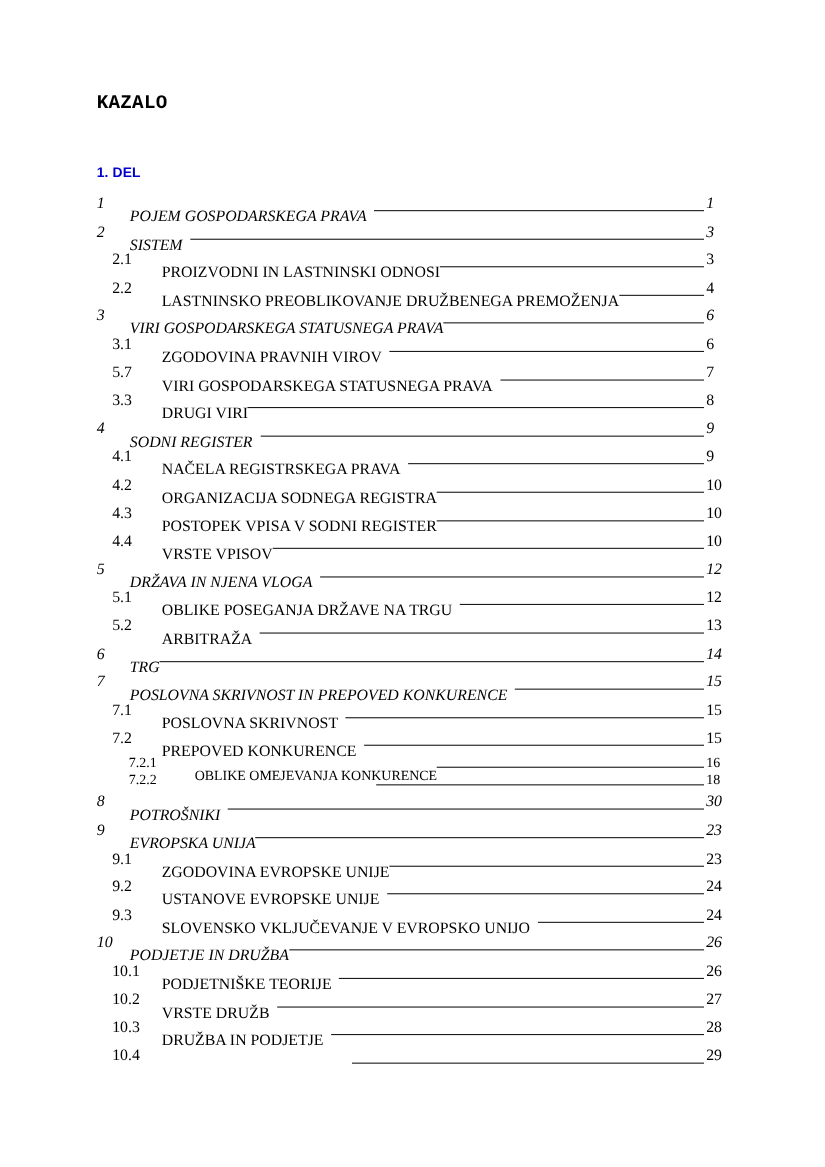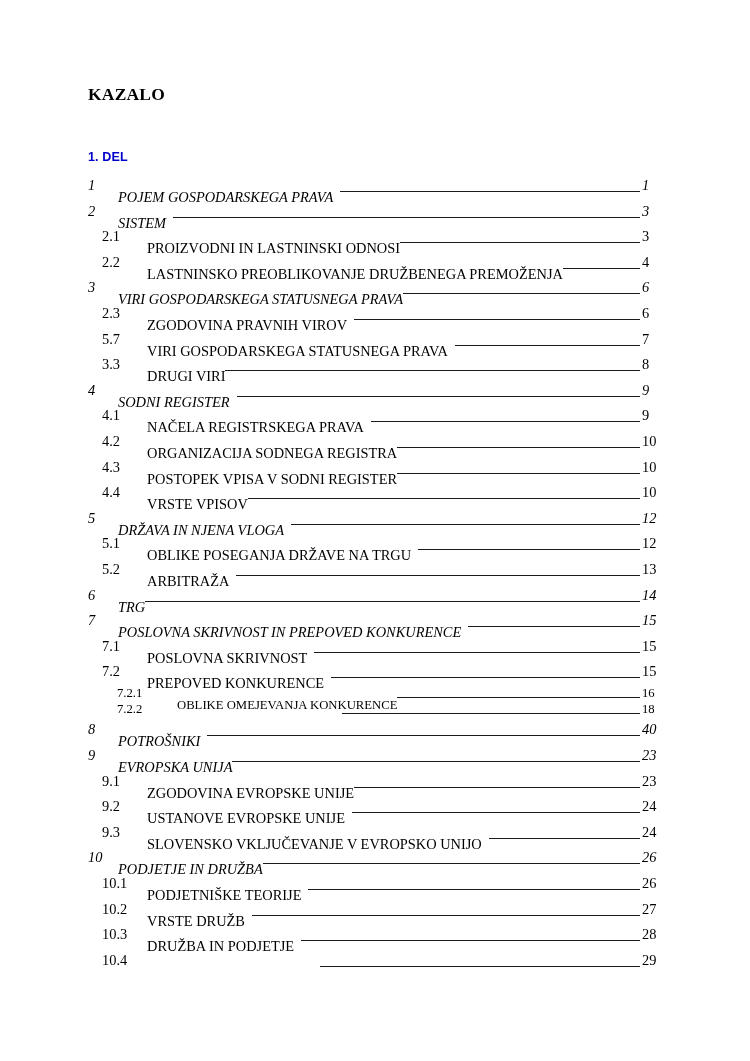--- a/index.html
+++ b/index.html
@@ -22,21 +22,21 @@
     width: 750px;
     height: 1061px;
     background: #ffffff;
   }
 
   
   .doc-title {
     position: absolute;
     left: 88px;
     top: 84px;
-    font-family: Liberation Serif, serif;
+    font-family: Liberation Mono, monospace;
     font-size: 17.5px;
     font-weight: bold;
     letter-spacing: 0.2px;
     color: #000000;
     white-space: nowrap;
   }
 
   .part-title {
     position: absolute;
     left: 88px;
@@ -154,21 +154,21 @@
         <span class="toc-leader" style="left: 562.891px; width: 77.1094px; top: 16px;"></span>
         <span class="toc-page">4</span>
       </div>
       <div class="toc-entry lvl1" style="top: 277.4px;">
         <span class="toc-num">3</span>
         <span class="toc-text">VIRI GOSPODARSKEGA STATUSNEGA PRAVA</span>
         <span class="toc-leader" style="left: 403.062px; width: 236.938px; top: 16px;"></span>
         <span class="toc-page">6</span>
       </div>
       <div class="toc-entry lvl2" style="top: 303px;">
-        <span class="toc-num">2.3</span>
+        <span class="toc-num">3.1</span>
         <span class="toc-text">ZGODOVINA PRAVNIH VIROV</span>
         <span class="toc-leader" style="left: 354.156px; width: 285.844px; top: 16px;"></span>
         <span class="toc-page">6</span>
       </div>
       <div class="toc-entry lvl2" style="top: 328.6px;">
         <span class="toc-num">5.7</span>
         <span class="toc-text">VIRI GOSPODARSKEGA STATUSNEGA PRAVA</span>
         <span class="toc-leader" style="left: 454.984px; width: 185.016px; top: 16px;"></span>
         <span class="toc-page">7</span>
       </div>
@@ -258,21 +258,21 @@
       </div>
       <div class="toc-entry lvl3" style="top: 699.4px;">
         <span class="toc-num">7.2.2</span>
         <span class="toc-leader" style="left: 342.297px; width: 297.703px; top: 14px;"></span>
         <span class="toc-page">18</span>
       </div>
       <div class="toc-entry lvl1" style="top: 719.4px;">
         <span class="toc-num">8</span>
         <span class="toc-text">POTROŠNIKI</span>
         <span class="toc-leader" style="left: 207.359px; width: 432.641px; top: 16px;"></span>
-        <span class="toc-page">40</span>
+        <span class="toc-page">30</span>
       </div>
       <div class="toc-entry lvl1" style="top: 745px;">
         <span class="toc-num">9</span>
         <span class="toc-text">EVROPSKA UNIJA</span>
         <span class="toc-leader" style="left: 232.438px; width: 407.562px; top: 16px;"></span>
         <span class="toc-page">23</span>
       </div>
       <div class="toc-entry lvl2" style="top: 770.6px;">
         <span class="toc-num">9.1</span>
         <span class="toc-text">ZGODOVINA EVROPSKE UNIJE</span>

